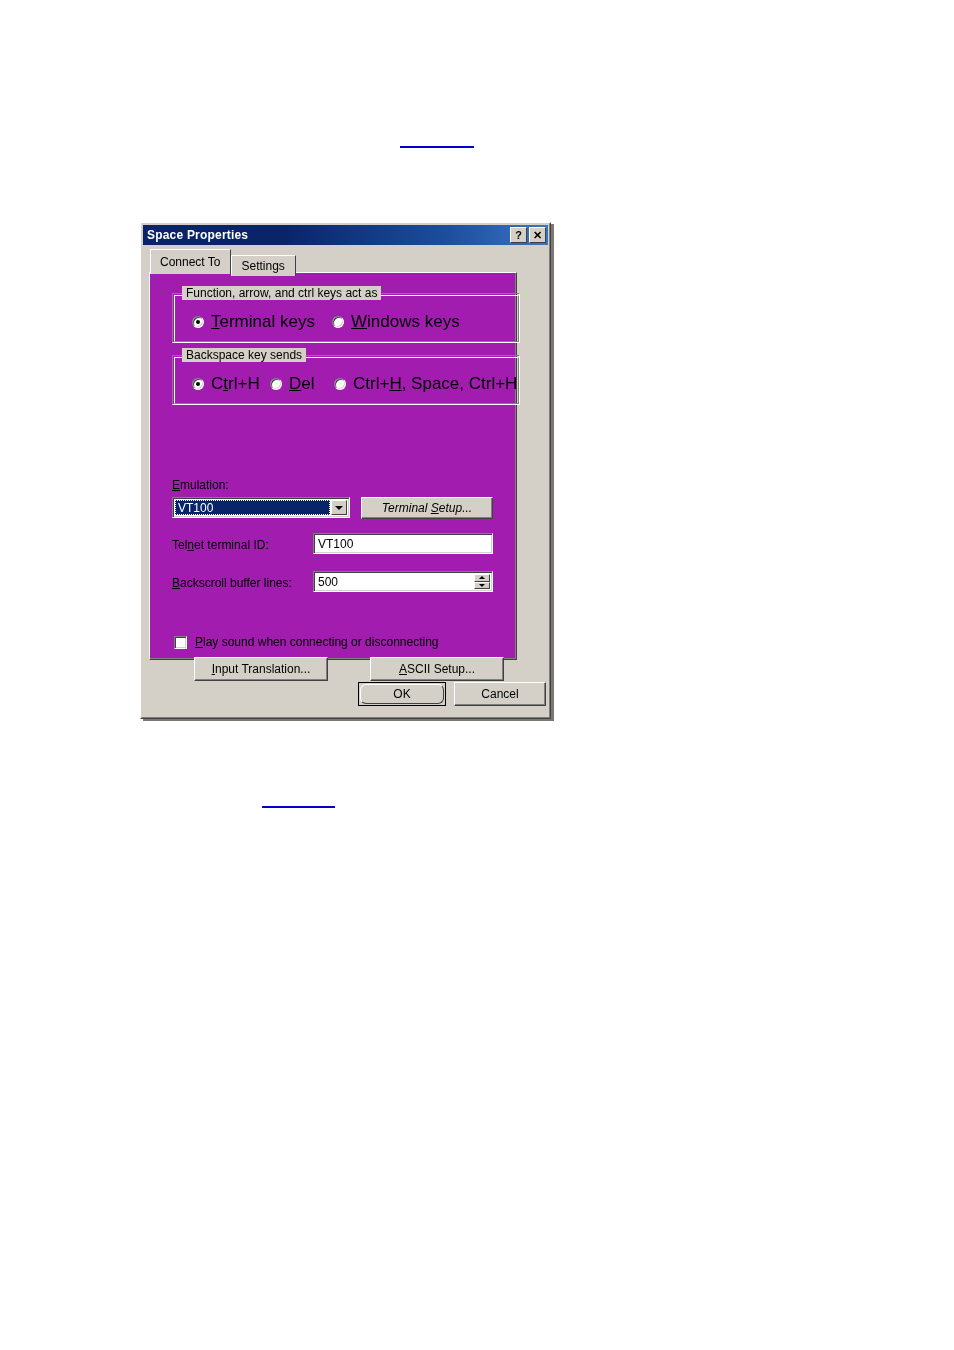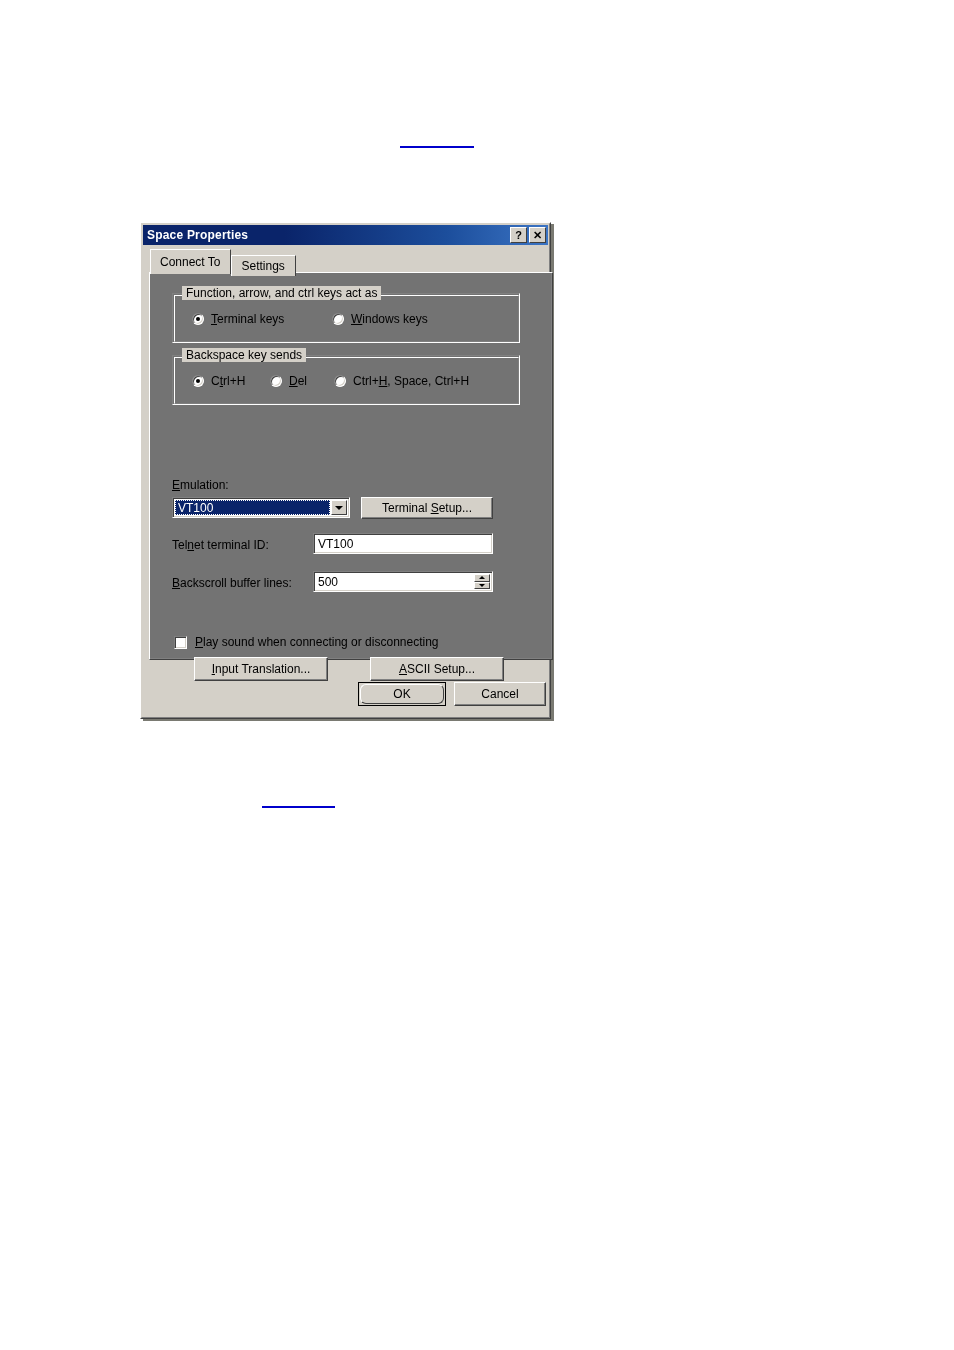--- a/index.html
+++ b/index.html
@@ -122,23 +122,23 @@
     position: relative;
     z-index: 4;
     background: #d4d0c8;
   }
 
   
   #tabpage {
     position: absolute;
     left: 8px;
     top: 49px;
-    width: 404px;
+    width: 368px;
     height: 388px;
-    background: #737373;
+    background: #a21caf;
     border-top: 1px solid #ffffff;
     border-left: 1px solid #ffffff;
     border-right: 1px solid #404040;
     border-bottom: 1px solid #404040;
     box-sizing: border-box;
     z-index: 2;
   }
   #tabpage-inner {
     position: absolute;
     inset: 0;
@@ -202,21 +202,21 @@
   }
   .radio.checked::after {
     content: "";
     position: absolute;
     left: 3px; top: 3px;
     width: 4px; height: 4px;
     border-radius: 50%;
     background: #000000;
   }
   .radio-label {
-    font-size: 12px;
+    font-size: 17px;
     color: #000;
     margin-left: 7px;
     white-space: nowrap;
     cursor: default;
   }
   .radio-label u { text-decoration: underline; }
 
   
   .field-label {
     position: absolute;
@@ -458,21 +458,21 @@
 
     <div class="sunken" id="combo-emulation">
       <div class="selbox">
         <span>VT100</span>
       </div>
       <div class="combo-arrow">
         <span class="tri-down"></span>
       </div>
     </div>
 
-    <div class="btn" style="left:211px; top:224px; width:132px; height:22px;">
+    <div class="btn" style="left:211px; top:224px; width:132px; height:22px;font-style:italic;">
       <span><span>Terminal </span><u>S</u><span>etup...</span></span>
     </div>
 
     <div class="field-label" style="left:22px; top:265px;"><span>Tel</span><u>n</u><span>et terminal ID:</span></div>
 
     <div class="sunken" style="left:163px; top:260px; width:180px; height:21px;">
       <span class="txt">VT100</span>
     </div>
 
     <div class="field-label" style="left:22px; top:303px;"><u>B</u><span>ackscroll buffer lines:</span></div>

